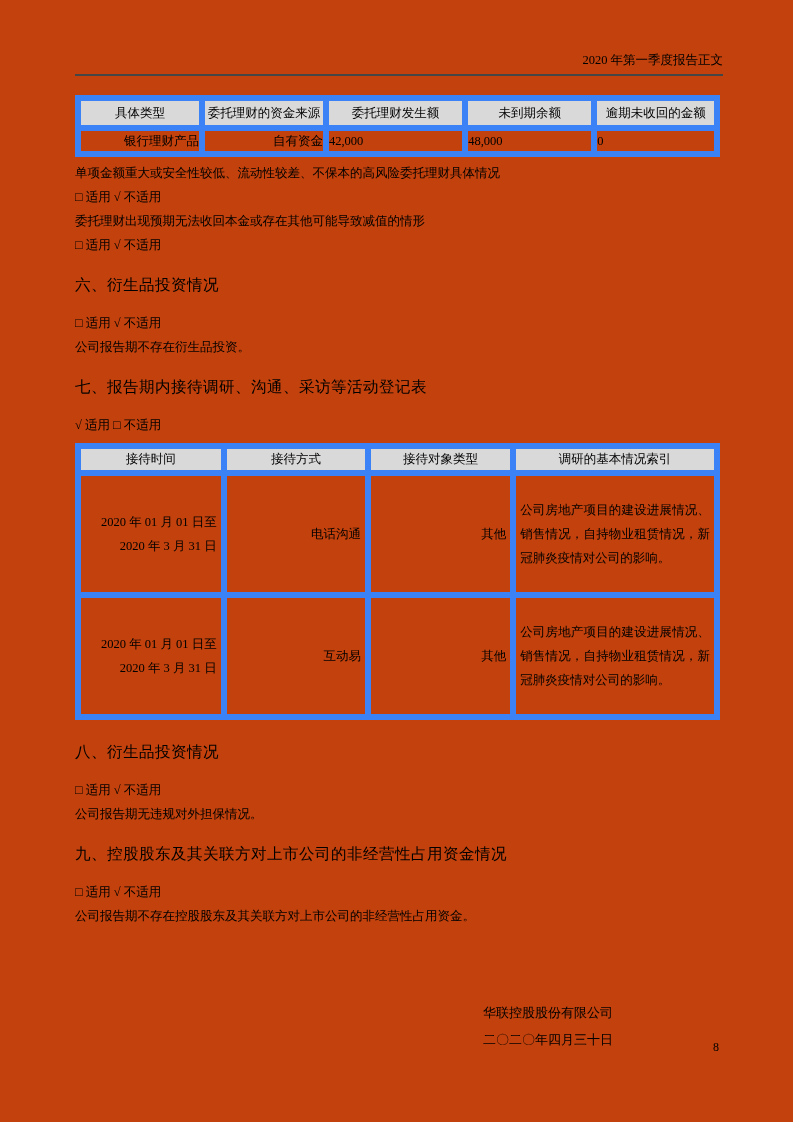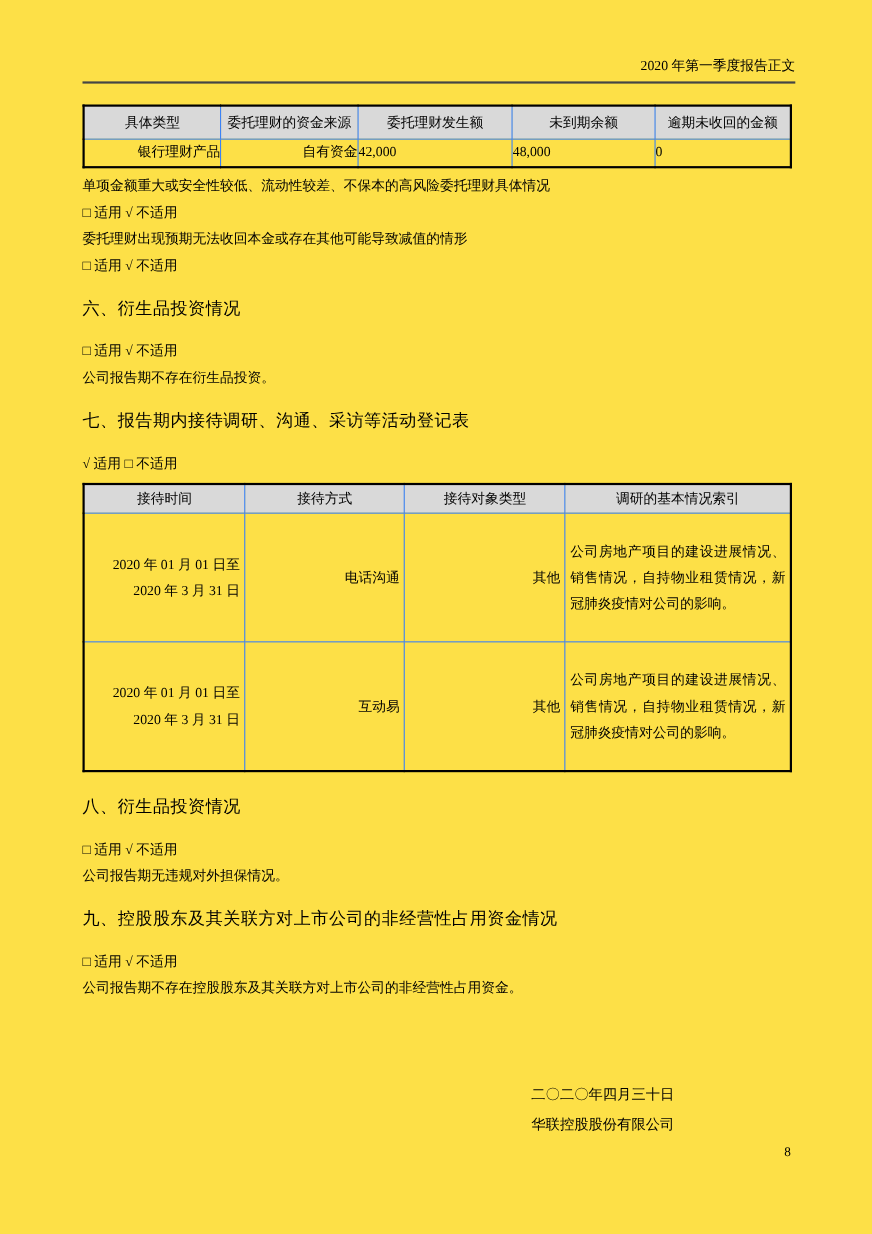--- a/index.html
+++ b/index.html
@@ -4,21 +4,21 @@
 <style>
   * { margin: 0; padding: 0; box-sizing: border-box; }
   html, body { background: #ffffff; }
   body {
     width: 793px; height: 1122px;
     font-family: "Liberation Serif", "DejaVu Serif", serif;
     color: #000000;
     position: relative;
     overflow: hidden;
   }
-  .page { width: 793px; height: 1122px; position: relative; background: #fde047; }
+  .page { width: 793px; height: 1122px; position: relative; background: #c2410c; }
 
   
   .doc-header {
     margin: 0 70px 0 75px;
     padding-top: 53px;
     padding-bottom: 6px;
     border-bottom: 2px solid #454545;
     text-align: right;
     font-size: 12.5px;
     line-height: 15px;
@@ -28,21 +28,21 @@
 
   
   table.tbl {
     width: 100%;
     border-collapse: collapse;
     border: 2px solid #000000;
     font-size: 12.5px;
     table-layout: fixed;
   }
   table.tbl th, table.tbl td {
-    border: 1px solid #3b82f6;
+    border: 6px solid #3b82f6;
     font-weight: normal;
     vertical-align: middle;
   }
   table.tbl th {
     background: #d9d9d9;
     text-align: center;
     padding: 2px 2px;
   }
   .tbl1 { margin-top: 19px; }
   .tbl1 th { height: 30px; }
@@ -169,21 +169,21 @@
 
     <h2>八、衍生品投资情况</h2>
     <p>□ 适用 √ 不适用</p>
     <p>公司报告期无违规对外担保情况。</p>
 
     <h2>九、控股股东及其关联方对上市公司的非经营性占用资金情况</h2>
     <p>□ 适用 √ 不适用</p>
     <p>公司报告期不存在控股股东及其关联方对上市公司的非经营性占用资金。</p>
 
     <div class="signature">
+      <div>华联控股股份有限公司</div>
       <div>二〇二〇年四月三十日</div>
-      <div>华联控股股份有限公司</div>
     </div>
 
   </div>
 
   <div class="page-number">8</div>
 
 </div>
 
 </body></html>

